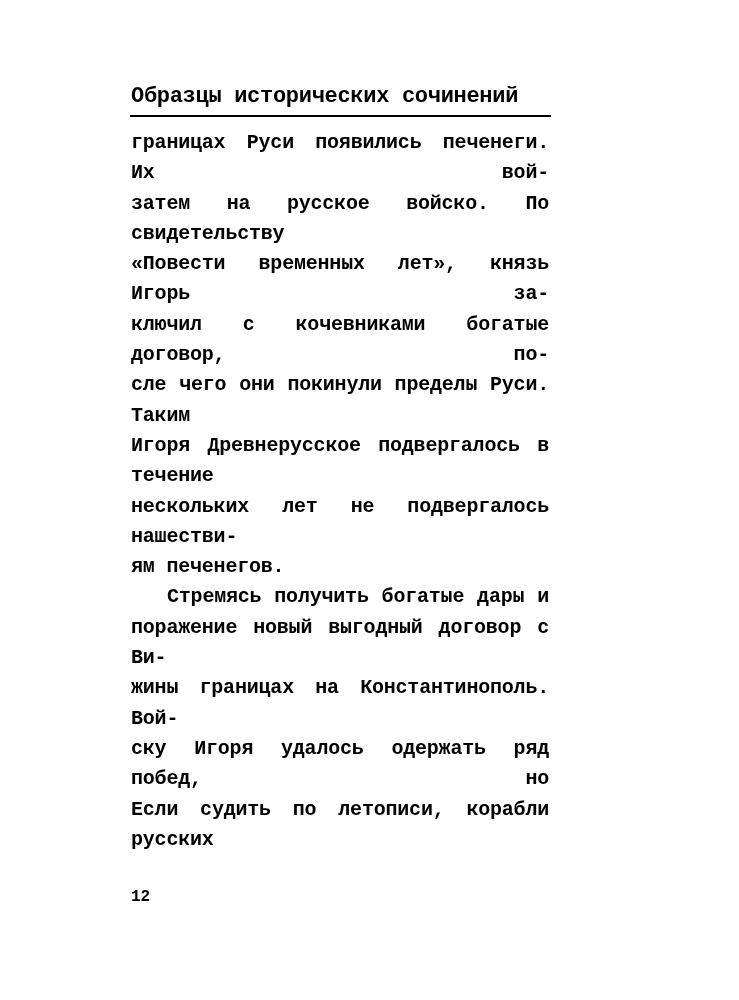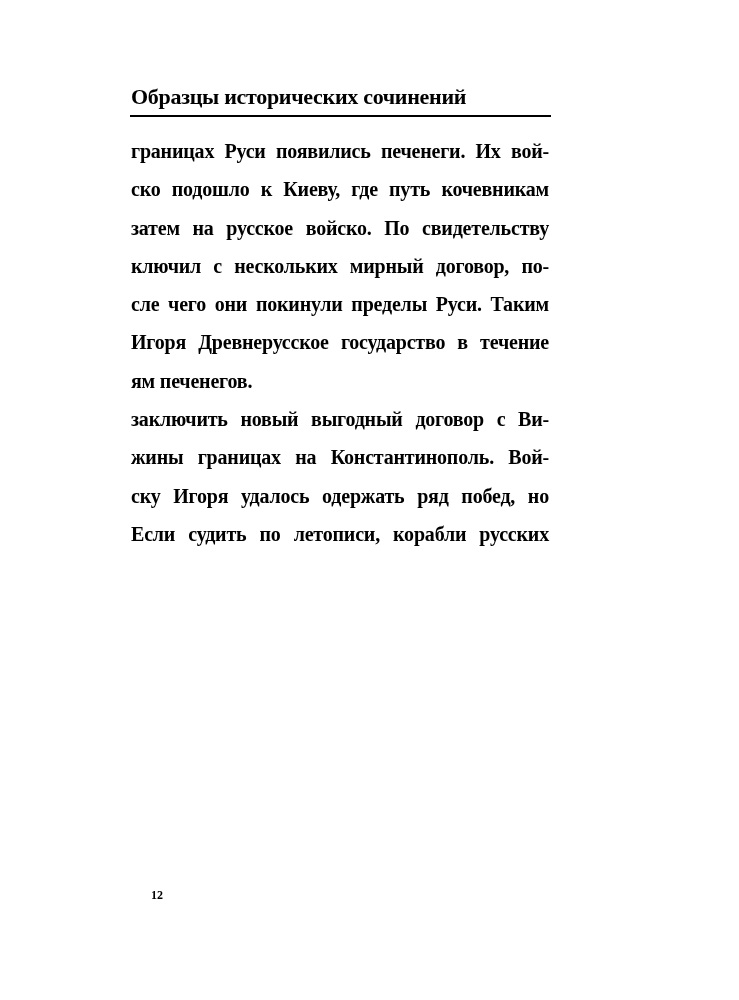--- a/index.html
+++ b/index.html
@@ -6,21 +6,21 @@
     margin: 0;
     padding: 0;
     background: #ffffff;
   }
   .page {
     position: relative;
     width: 709px;
     height: 1000px;
     background: #ffffff;
     color: #000000;
-    font-family: Liberation Serif, serif;
+    font-family: Liberation Mono, monospace;
     overflow: hidden;
   }
   .running-header {
     position: absolute;
     left: 131px;
     top: 84px;
     width: 420px;
     font-size: 22px;
     font-weight: 700;
     letter-spacing: -0.3px;
@@ -40,50 +40,50 @@
     top: 128px;
     width: 418px;
     font-size: 20px;
     font-weight: 700;
     letter-spacing: -0.2px;
     line-height: 30.3px;
   }
   .line {
     text-align: justify;
     text-align-last: justify;
-    margin-top: 8px;
   }
   .line.no-just {
     text-align-last: left;
   }
   .line.indent {
     text-indent: 36px;
   }
   .page-number {
     position: absolute;
     left: 131px;
     top: 888px;
-    font-size: 12px;
+    font-size: 16px;
     font-weight: 700;
-    margin-left: 20px;
   }
 </style>
 </head>
 <body>
 
 <div class="page">
   <div class="running-header">Образцы исторических сочинений</div>
   <div class="header-rule"></div>
   <div class="body-text">
       <div class="line">границах Руси появились печенеги. Их вой-</div>
-      <div class="line">ско подошло к Киеву, где путь кочевникам</div>
       <div class="line">затем на русское войско. По свидетельству</div>
-      <div class="line">ключил с нескольких мирный договор, по-</div>
+      <div class="line">«Повести временных лет», князь Игорь за-</div>
+      <div class="line">ключил с кочевниками богатые договор, по-</div>
       <div class="line">сле чего они покинули пределы Руси. Таким</div>
-      <div class="line">Игоря Древнерусское государство в течение</div>
+      <div class="line">Игоря Древнерусское подвергалось в течение</div>
+      <div class="line">нескольких лет не подвергалось нашестви-</div>
       <div class="line no-just">ям печенегов.</div>
-      <div class="line">заключить новый выгодный договор с Ви-</div>
+      <div class="line indent">Стремясь получить богатые дары и</div>
+      <div class="line">поражение новый выгодный договор с Ви-</div>
       <div class="line">жины границах на Константинополь. Вой-</div>
       <div class="line">ску Игоря удалось одержать ряд побед, но</div>
       <div class="line">Если судить по летописи, корабли русских</div>
     </div>
   <div class="page-number">12</div>
 </div>
 
 </body></html>

